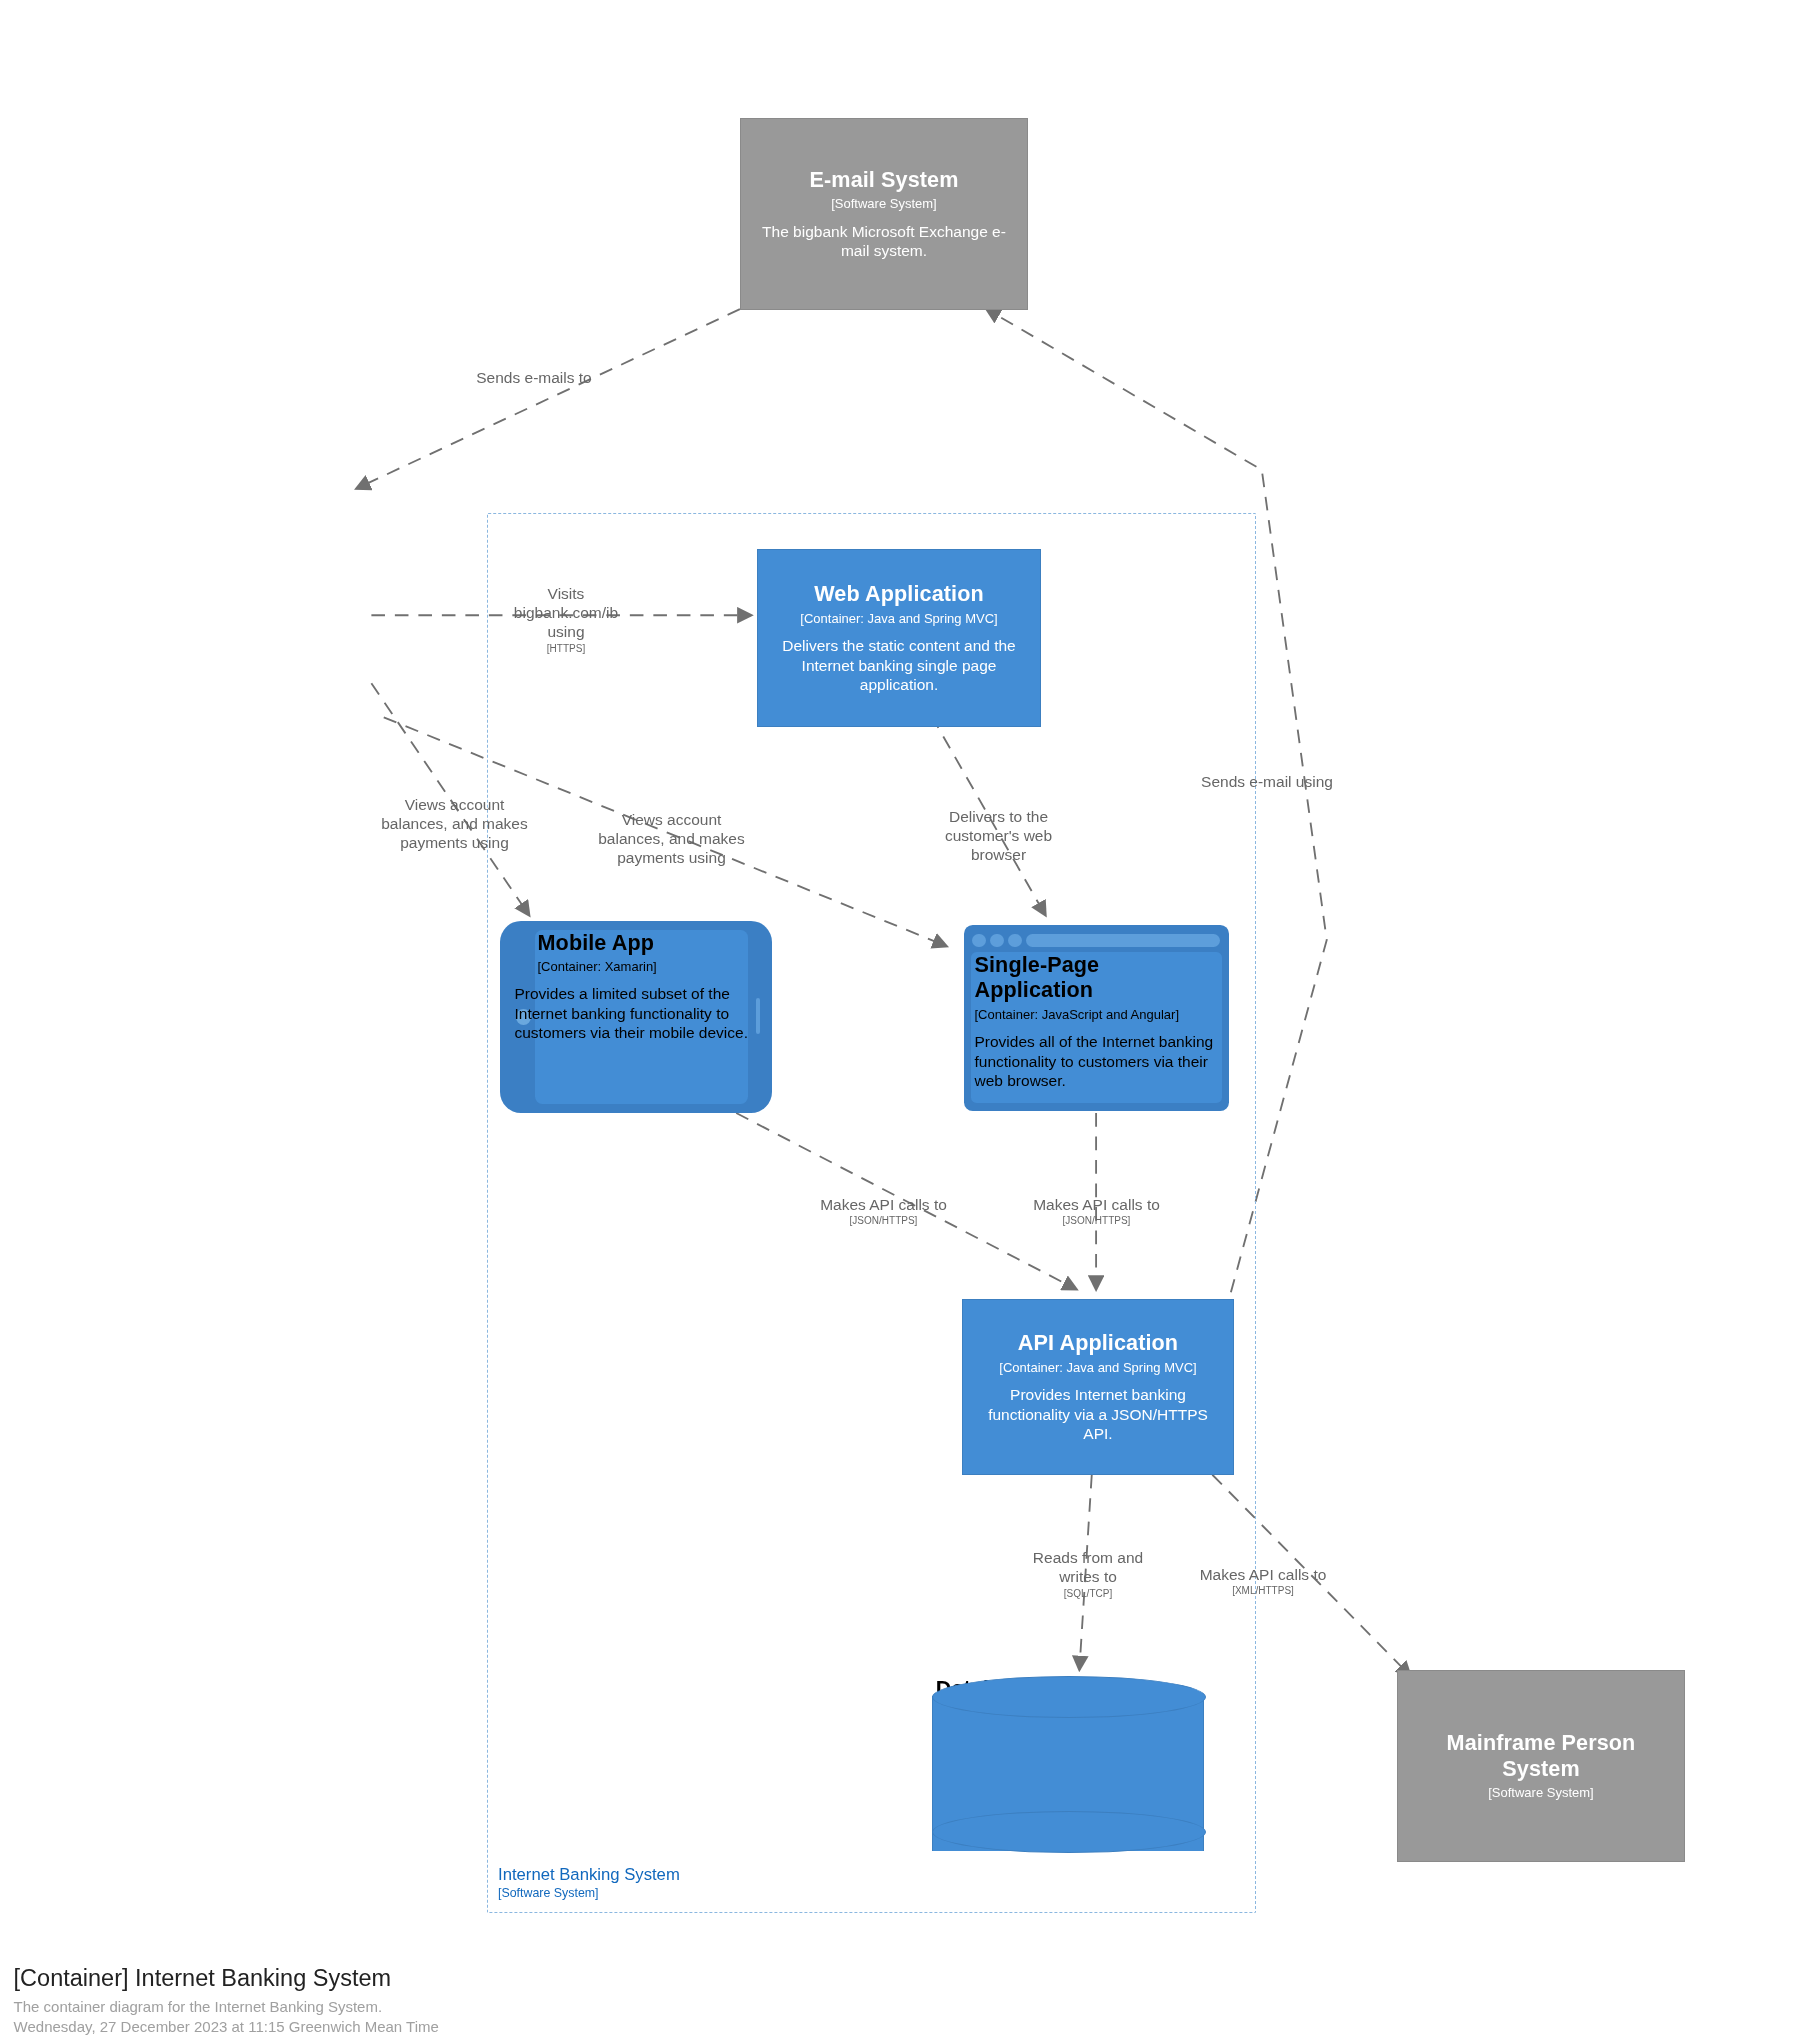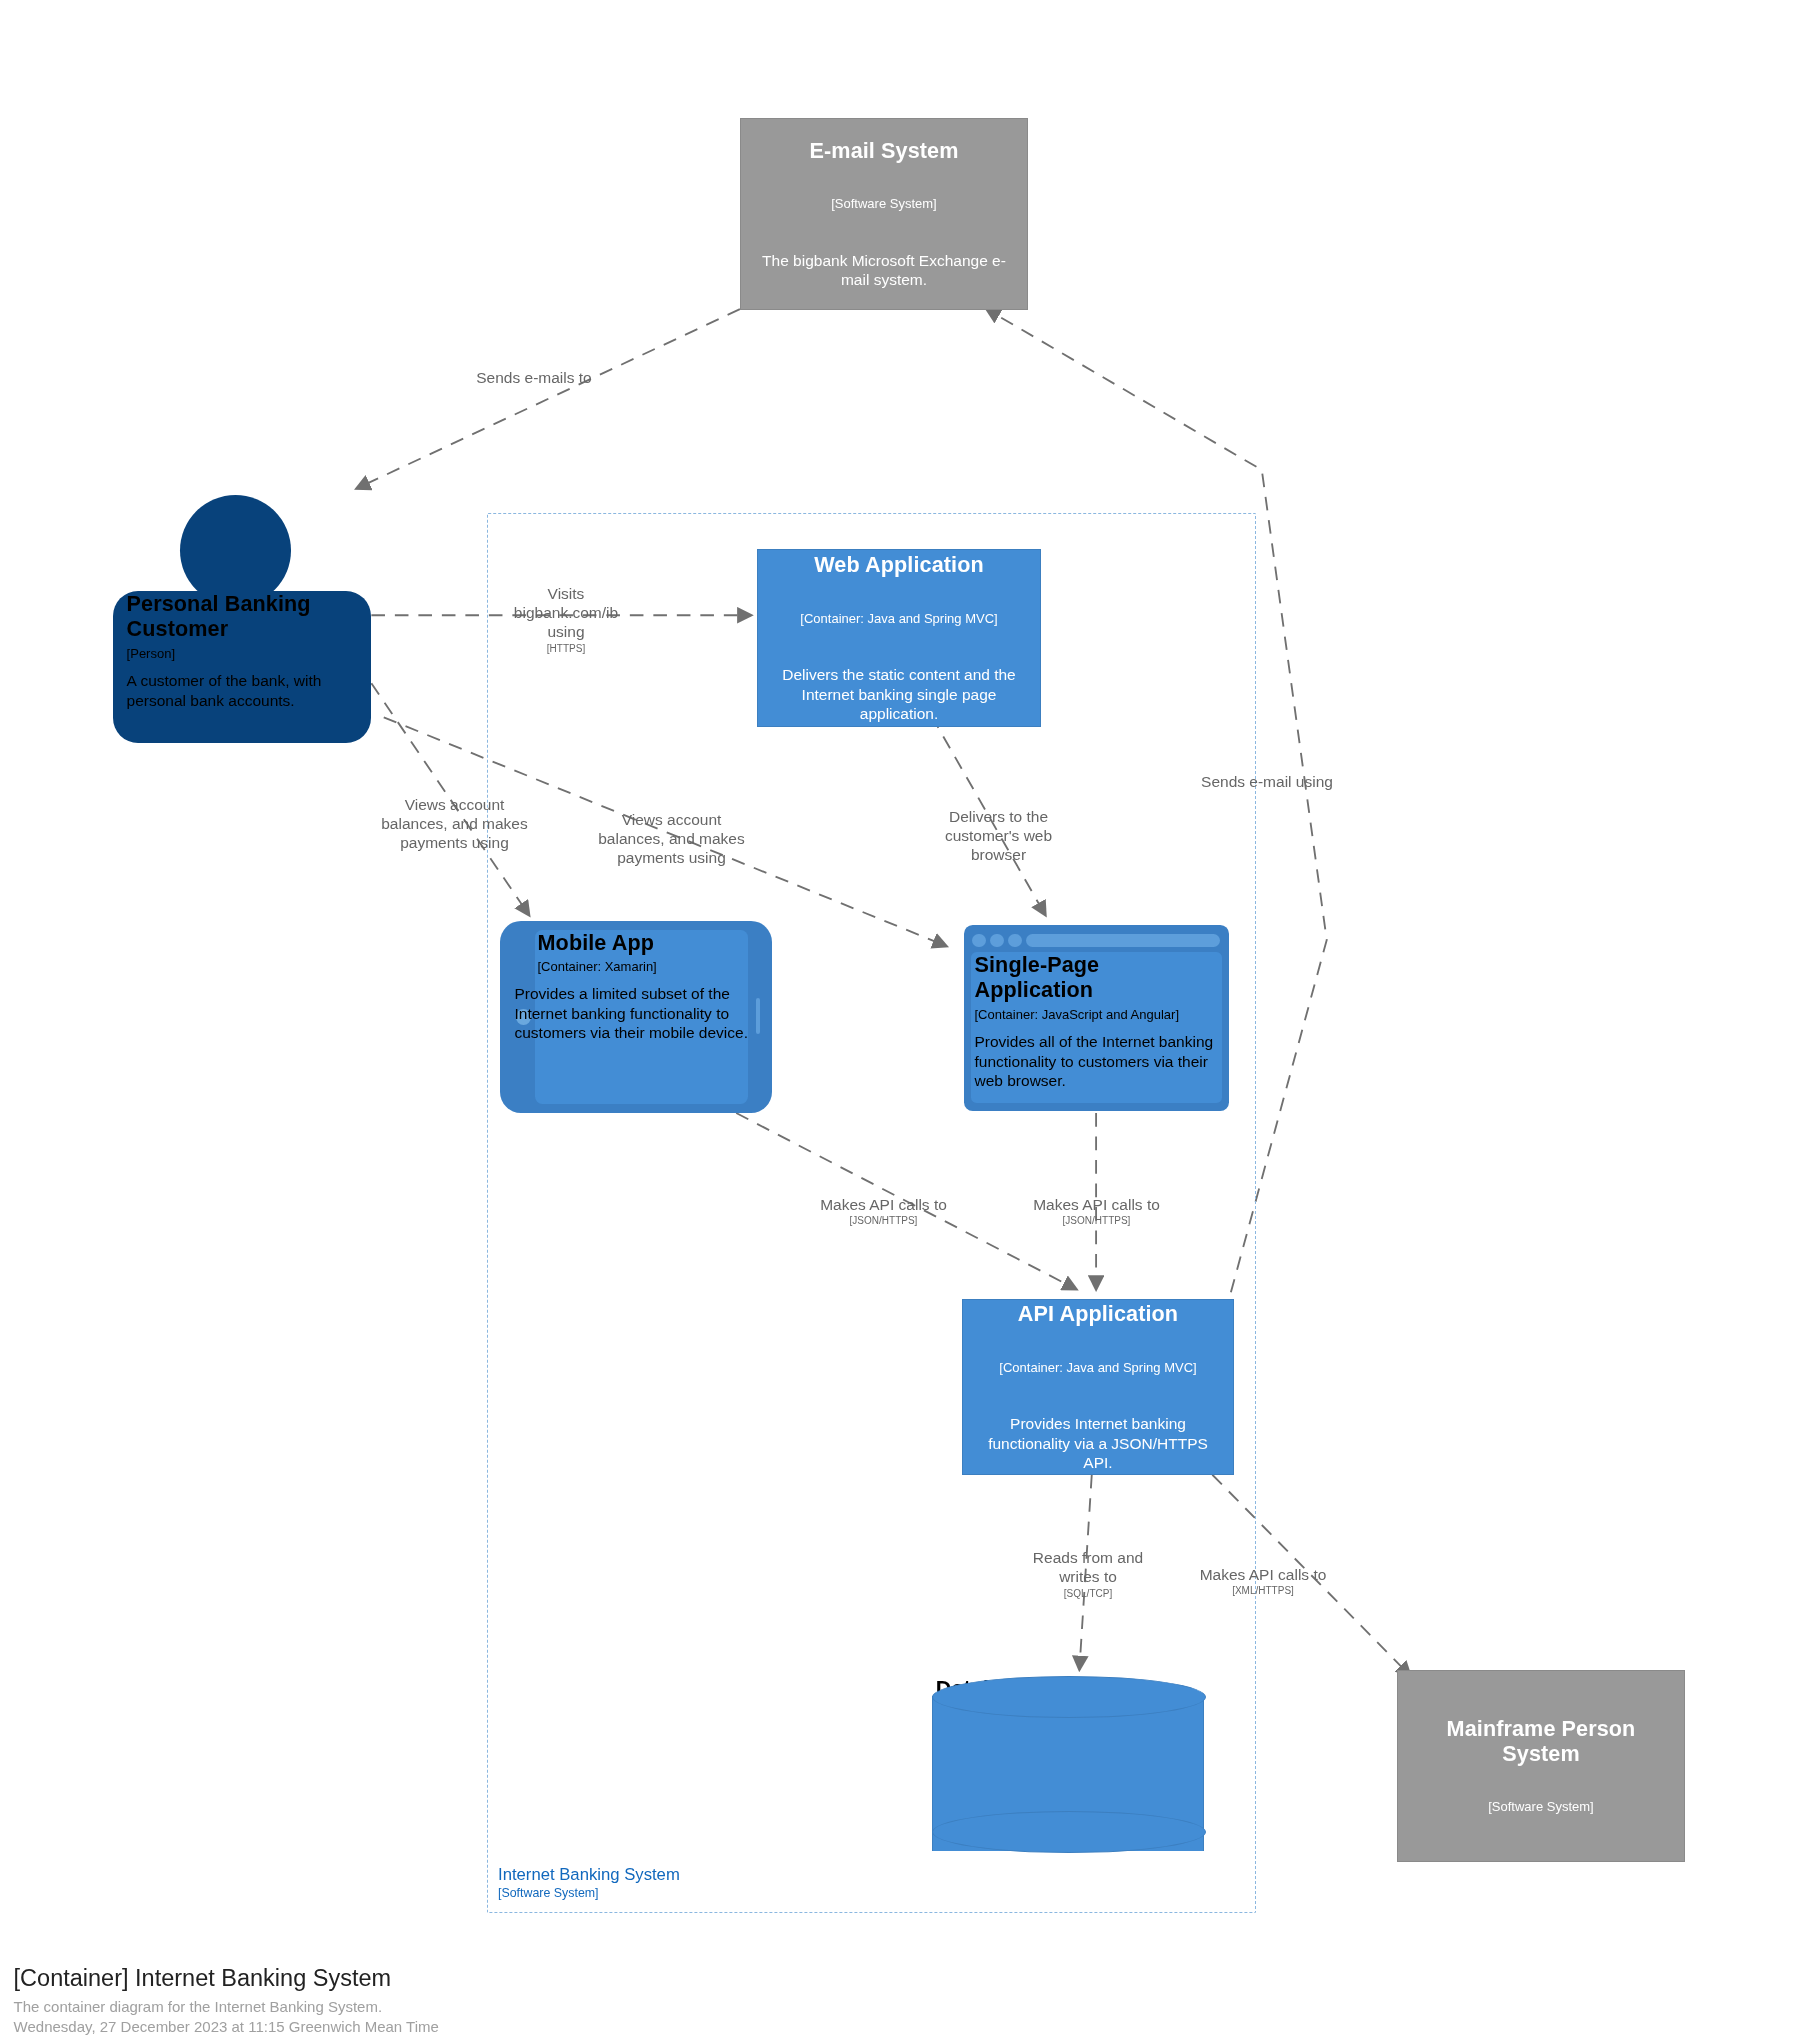--- a/index.html
+++ b/index.html
@@ -15,21 +15,21 @@
     overflow:hidden;
   }
   
   #edges{position:absolute;left:0;top:0;width:1802px;height:2035px;}
 
   
   .node{position:absolute;box-sizing:border-box;}
   .node .inner{
     position:absolute;left:0;top:0;width:100%;height:100%;
     display:flex;flex-direction:column;align-items:center;justify-content:center;
-    text-align:center;color:#ffffff;padding:0 11px;box-sizing:border-box;gap:29px;
+    text-align:center;color:#ffffff;padding:0 11px;box-sizing:border-box;
   }
   .n-title{font-size:21.6px;font-weight:bold;line-height:1.18;letter-spacing:0.1px;}
   .n-tech{font-size:13px;font-weight:normal;line-height:1.3;margin-top:3.7px;}
   .n-desc{font-size:15.5px;font-weight:normal;line-height:1.26;margin-top:8.7px;}
 
   
   .sys{background:#999999;border:0.6px solid #8a8a8a;}
 
   
   .cont{background:#438dd5;border:0.6px solid #3c7fc0;}
@@ -129,30 +129,20 @@
   </div>
 
   <div class="node sys" style="left:740px;top:118px;width:288px;height:192px;">
     <div class="inner">
       <div class="n-title">E-mail System</div>
       <div class="n-tech">[Software System]</div>
       <div class="n-desc">The bigbank Microsoft Exchange e-mail system.</div>
     </div>
   </div>
 
-  <div style="position:absolute;left:113px;top:495px;width:258px;height:247px;">
-    <div class="person-head" style="left:67px;top:0px;width:111px;height:111px;"></div>
-    <div class="person-body" style="left:0px;top:96px;width:258px;height:152px;">
-      <div class="inner" style="padding:0 13.6px;">
-        <div class="n-title">Personal Banking Customer</div>
-        <div class="n-tech">[Person]</div>
-        <div class="n-desc">A customer of the bank, with personal bank accounts.</div>
-      </div>
-    </div>
-  </div>
 
   <div class="node cont" style="left:757px;top:533px;width:284px;height:178px;margin-top:16px;">
     <div class="inner">
       <div class="n-title">Web Application</div>
       <div class="n-tech">[Container: Java and Spring MVC]</div>
       <div class="n-desc">Delivers the static content and the Internet banking single page application.</div>
     </div>
   </div>
 
   <div style="position:absolute;left:964px;top:925px;width:265px;height:186px;">

